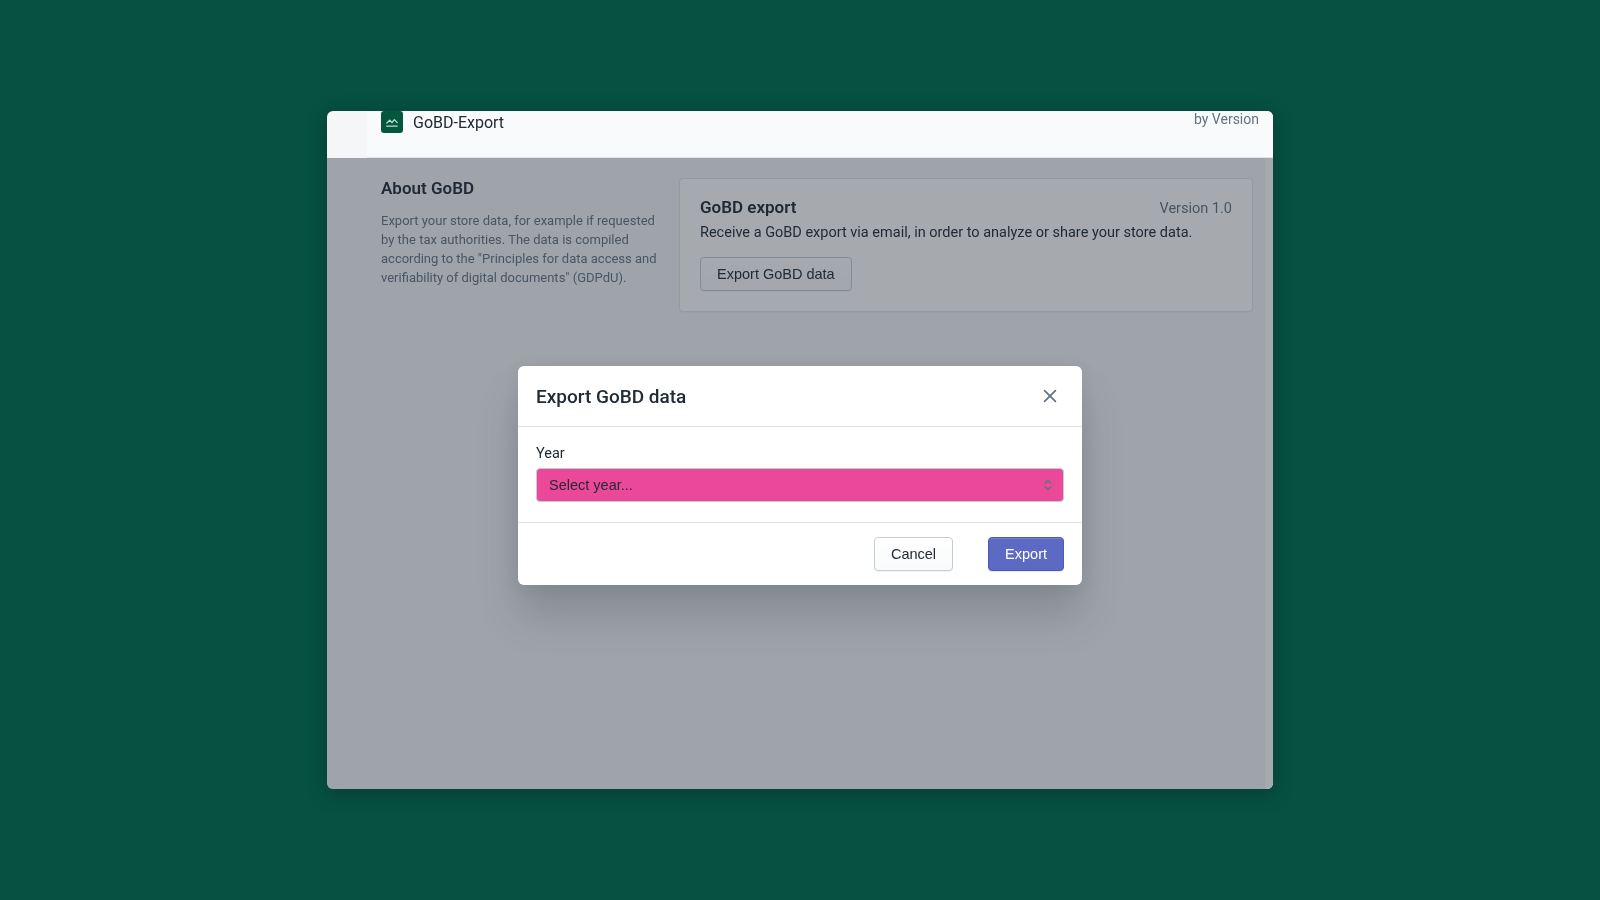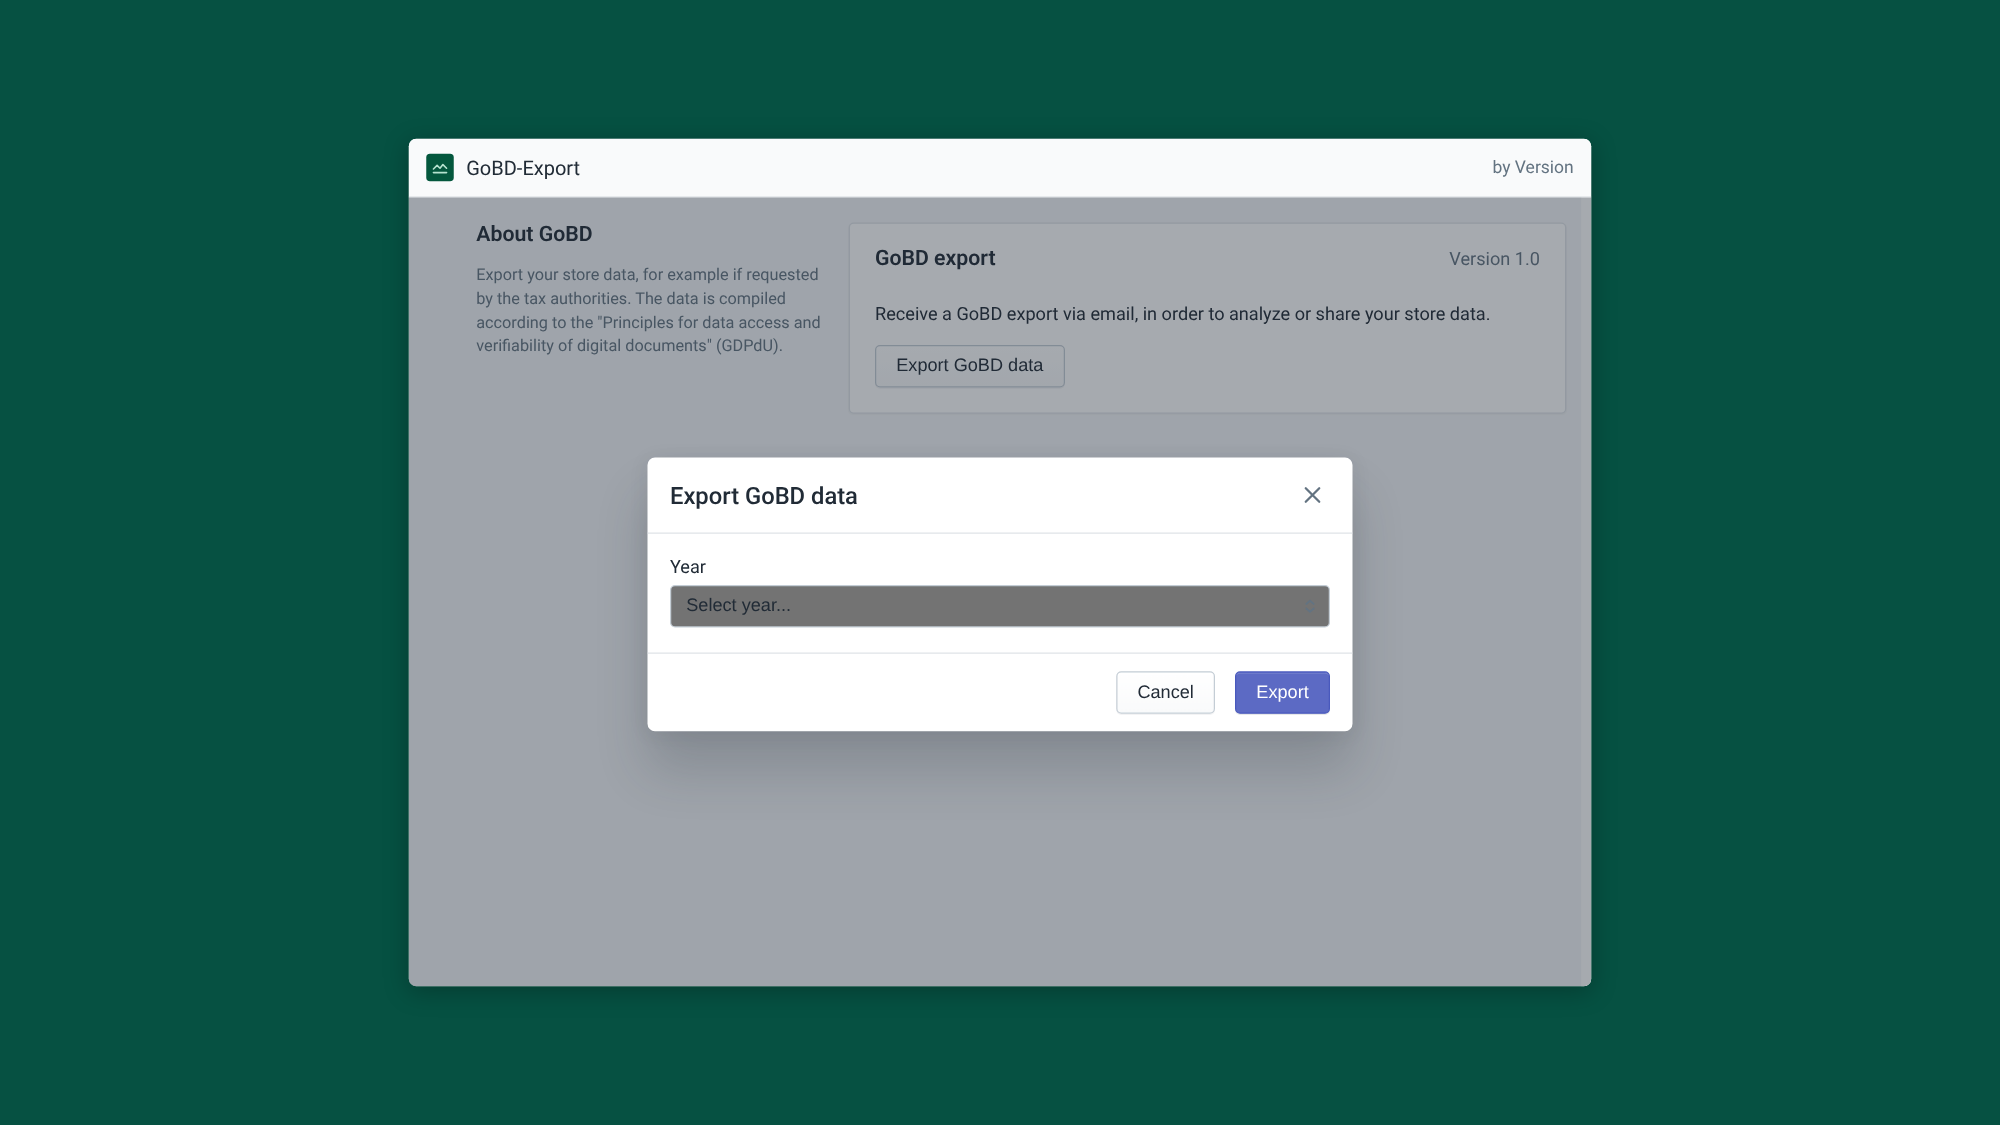--- a/index.html
+++ b/index.html
@@ -20,23 +20,24 @@
     border-radius: 6px;
     box-shadow: 0 4px 20px rgba(0,0,0,0.25);
     position: relative;
     overflow: hidden;
   }
   .app-header {
     height: 47px;
     background: #f9fafb;
     border-bottom: 1px solid #dfe3e8;
     display: flex;
-    align-items: center;
+    align-items: flex-start;
     padding: 0 14px;
     justify-content: space-between;
+    margin-left: 40px;
   }
   .app-header-left { display: flex; align-items: center; gap: 10px; }
   .app-icon {
     width: 22px; height: 22px;
     background: #04573d;
     border-radius: 3px;
     display: flex; align-items: center; justify-content: center;
     color: #b6e3cf;
     font-size: 11px;
     font-weight: bold;
@@ -54,21 +55,21 @@
   .right-col { flex: 1; }
   .section-title { font-size: 17px; font-weight: 600; color: #212b36; margin-bottom: 14px; }
   .section-desc { font-size: 13px; color: #637381; line-height: 1.45; }
   .card {
     background: #ffffff;
     border: 1px solid #dfe3e8;
     border-radius: 4px;
     padding: 18px 20px 20px 20px;
     box-shadow: 0 1px 1px rgba(0,0,0,0.03);
   }
-  .card-header { display: flex; justify-content: space-between; align-items: baseline; margin-bottom: 26px; }
+  .card-header { display: flex; justify-content: space-between; align-items: baseline; margin-bottom: 7px; }
   .card-title { font-size: 17px; font-weight: 600; color: #212b36; }
   .version { color: #637381; font-size: 14.5px; }
   .card-desc { font-size: 14.5px; color: #212b36; margin-bottom: 16px; }
   .btn {
     display: inline-flex;
     align-items: center;
     justify-content: center;
     border: 1px solid #c4cdd5;
     background: linear-gradient(to bottom, #ffffff, #f9fafb);
     color: #212b36;
@@ -125,41 +126,41 @@
     border-radius: 4px;
   }
   .close-btn svg { width: 18px; height: 18px; }
   .modal-body { padding: 18px 18px 20px 18px; }
   .field-label { display: block; font-size: 14.5px; color: #212b36; margin-bottom: 6px; }
   .select-wrap { position: relative; }
   .select {
     width: 100%;
     border: 1px solid #c4cdd5;
     border-radius: 4px;
-    background: #737373;
+    background: #ec4899;
     padding: 8px 30px 8px 12px;
     font-size: 14.5px;
     color: #212b36;
     box-shadow: inset 0 1px 0 rgba(99,115,129,0.05);
     appearance: none;
     cursor: pointer;
   }
   .select-caret {
     position: absolute;
     right: 10px; top: 50%; transform: translateY(-50%);
     color: #637381;
     pointer-events: none;
   }
   .select-caret svg { width: 12px; height: 12px; display: block; }
   .modal-footer {
     border-top: 1px solid #dfe3e8;
     padding: 14px 18px;
     display: flex;
     justify-content: flex-end;
-    gap: 0;
+    gap: 19px;
   }
 </style>
 </head>
 <body>
 
 <div class="app-window">
 
   <div class="app-header">
     <div class="app-header-left">
       <div class="app-icon">

